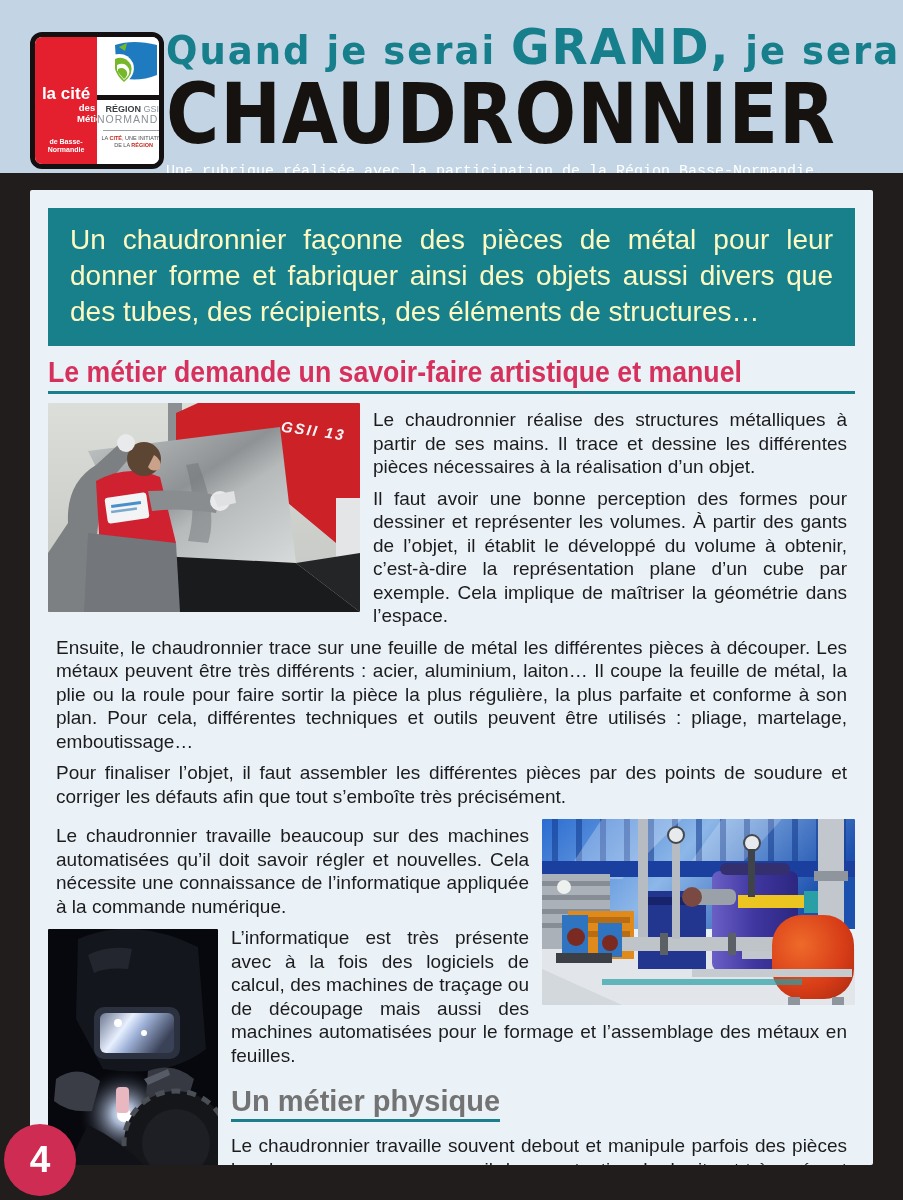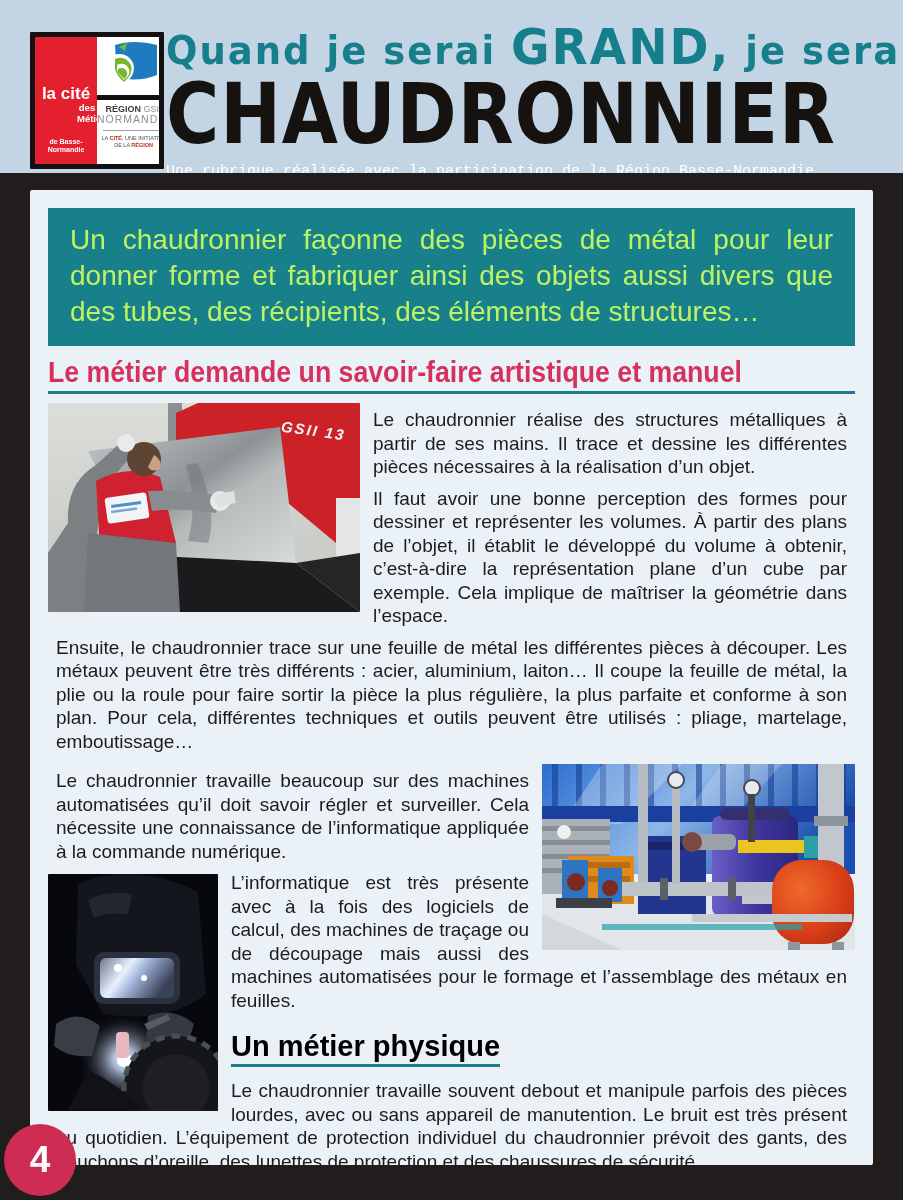--- a/index.html
+++ b/index.html
@@ -5,21 +5,21 @@
   html,body{margin:0;padding:0;}
   body{
     width:903px;height:1200px;position:relative;overflow:hidden;
     background:#211d1c;
     font-family:"Liberation Sans", sans-serif;
   }
   
   .header{position:absolute;left:0;top:0;width:903px;height:173px;background:#c3d5e4;}
   .logo-box{
     position:absolute;left:30px;top:32px;width:134px;height:137px;
-    background:#fff;border:5px solid #141011;border-radius:1px;
+    background:#fff;border:5px solid #141011;border-radius:12px;
     box-sizing:border-box;display:flex;overflow:hidden;
   }
   .logo-left{width:62px;background:#e5202e;color:#fff;text-align:center;box-sizing:border-box;padding-top:48px;}
   .logo-cite1{font-size:17px;font-weight:bold;line-height:17px;}
   .logo-cite2{font-size:9.5px;font-weight:bold;line-height:11px;padding-left:42px;}
   .logo-cite-sub{font-size:7px;font-weight:bold;margin-top:14px;line-height:8px;}
   .logo-right{flex:1;background:#fff;position:relative;text-align:center;}
   .logo-flag{margin-top:4px;}
   .logo-divider{height:5px;background:#141011;width:100%;margin-top:-2px;}
   .logo-region1{font-size:9px;margin-top:4px;color:#8a9097;letter-spacing:0;}
@@ -40,32 +40,32 @@
     margin-top:2px;white-space:nowrap;
   }
   .subtitle{color:#ffffff;font-size:15px;margin-top:18px;font-family:Liberation Mono, monospace;}
   
   .frame{position:absolute;left:0;top:173px;width:903px;height:1027px;background:#211d1c;}
   .card{
     position:absolute;left:30px;top:190px;width:843px;height:975px;
     background:#eaf2f8;border-radius:2px;box-sizing:border-box;padding:18px;overflow:hidden;
   }
   .intro-box{
-    background:#17808a;color:#bef264;font-size:28px;line-height:36px;
+    background:#17808a;color:#fef9c3;font-size:28px;line-height:36px;
     text-align:justify;padding:14px 22px 16px 22px;margin-bottom:4px;
   }
   h2.sec{
     margin:10px 0 6px 0;padding-bottom:3px;border-bottom:3px solid #1a7f8a;
     color:#d5315c;font-size:29px;line-height:32px;white-space:nowrap;
   }
   h2.sec .squeeze{display:inline-block;transform:scaleX(0.92);transform-origin:left center;}
   h2.sec.more-squeeze .squeeze{transform:scaleX(0.86);}
   h3.sec{
     display:inline-block;margin:10px 0 4px 0;padding-bottom:2px;border-bottom:3px solid #1a7f8a;
-    color:#000000;font-size:29px;line-height:32px;
+    color:#737373;font-size:29px;line-height:32px;
   }
   .body-text{font-size:19px;line-height:23.5px;color:#1c1c1e;text-align:justify;}
   .body-text p{margin:8px;}
   .section{overflow:hidden;}
   .ph{display:block;position:relative;overflow:hidden;border-radius:1px;}
   .float-l{float:left;margin:3px 13px 4px 0;}
   .float-r{float:right;margin:3px 0 6px 13px;}
   .machine-label{
     position:absolute;right:14px;top:16px;color:#f3f4f6;font-weight:bold;
     font-size:15px;font-style:italic;letter-spacing:2px;transform:rotate(8deg);
@@ -155,22 +155,23 @@
         <rect x="58" y="92" width="42" height="26" rx="3" fill="#f2f4f5" transform="rotate(-8 79 105)"></rect>
         <rect x="63" y="100" width="30" height="3" fill="#4a90c8" transform="rotate(-8 78 101)"></rect>
         <rect x="63" y="106" width="26" height="2.5" fill="#7aa9cc" transform="rotate(-8 76 107)"></rect>
         <circle cx="78" cy="40" r="9" fill="#e9eaeb"></circle>
         <circle cx="172" cy="98" r="10" fill="#e9eaeb"></circle>
         <path d="M165 92 L186 88 L188 100 L170 104 Z" fill="#dfe1e2"></path>
       </svg>
       <span class="machine-label">GSII 13</span>
     </span>
     <p>Le chaudronnier réalise des structures métalliques à partir de ses mains. Il trace et dessine les différentes pièces nécessaires à la réalisation d’un objet.</p>
-    <p>Il faut avoir une bonne perception des formes pour dessiner et représenter les volumes. À partir des plans de l’objet, il établit le développé du volume à obtenir, c’est-à-dire la représentation plane d’un cube par exemple. Cela implique de maîtriser la géométrie dans l’espace.</p>
+    <p>Il faut avoir une bonne perception des formes pour dessiner et représenter les volumes. À partir des gants de l’objet, il établit le développé du volume à obtenir, c’est-à-dire la représentation plane d’un cube par exemple. Cela implique de maîtriser la géométrie dans l’espace.</p>
     <p>Ensuite, le chaudronnier trace sur une feuille de métal les différentes pièces à découper. Les métaux peuvent être très différents : acier, aluminium, laiton… Il coupe la feuille de métal, la plie ou la roule pour faire sortir la pièce la plus régulière, la plus parfaite et conforme à son plan. Pour cela, différentes techniques et outils peuvent être utilisés : pliage, martelage, emboutissage…</p>
+    <p>Pour finaliser l’objet, il faut assembler les différentes pièces par des points de soudure et corriger les défauts afin que tout s’emboîte très précisément.</p>
   </div>
 
 
   <div class="section body-text">
     <span class="ph float-r" style="width:313px;height:186px;">
       <svg width="313" height="186" viewBox="0 0 313 186">
         <defs>
           <linearGradient id="ceil" x1="0" y1="0" x2="1" y2="0.3">
             <stop offset="0" stop-color="#2a6cd0"></stop>
               <stop offset="0.5" stop-color="#8db7e8"></stop>
@@ -241,21 +242,21 @@
           <circle cx="68" cy="124" r="8" fill="#7a2a20"></circle>
         <rect x="14" y="134" width="56" height="10" fill="#3c4046"></rect>
         <rect x="230" y="96" width="82" height="84" rx="30" fill="url(#rtank)"></rect>
         <rect x="246" y="178" width="12" height="8" fill="#8f959c"></rect>
           <rect x="290" y="178" width="12" height="8" fill="#8f959c"></rect>
         <rect x="150" y="150" width="160" height="8" fill="#c6cbd0"></rect>
         <rect x="60" y="160" width="200" height="6" fill="#2a9fa6" opacity="0.7"></rect>
         <path d="M0 150 L80 186 L0 186 Z" fill="#c9ced4" opacity="0.6"></path>
       </svg>
     </span>
-    <p>Le chaudronnier travaille beaucoup sur des machines automatisées qu’il doit savoir régler et surveiller. Cela nécessite une connaissance de l’informatique appliquée à la commande numérique.</p>
+    <p>Le chaudronnier travaille beaucoup sur des machines automatisées qu’il doit savoir régler et nouvelles. Cela nécessite une connaissance de l’informatique appliquée à la commande numérique.</p>
 
     <span class="ph float-l" style="width:170px;height:237px;">
       <svg width="170" height="237" viewBox="0 0 170 237">
         <defs>
           <radialGradient id="glow" cx="0.5" cy="0.5" r="0.5">
             <stop offset="0" stop-color="#ffffff"></stop>
               <stop offset="0.25" stop-color="#cfe0ff" stop-opacity="0.8"></stop>
             <stop offset="1" stop-color="#0a0c12" stop-opacity="0"></stop>
           </radialGradient>
           <linearGradient id="visor" x1="0" y1="0" x2="1" y2="0.4">

